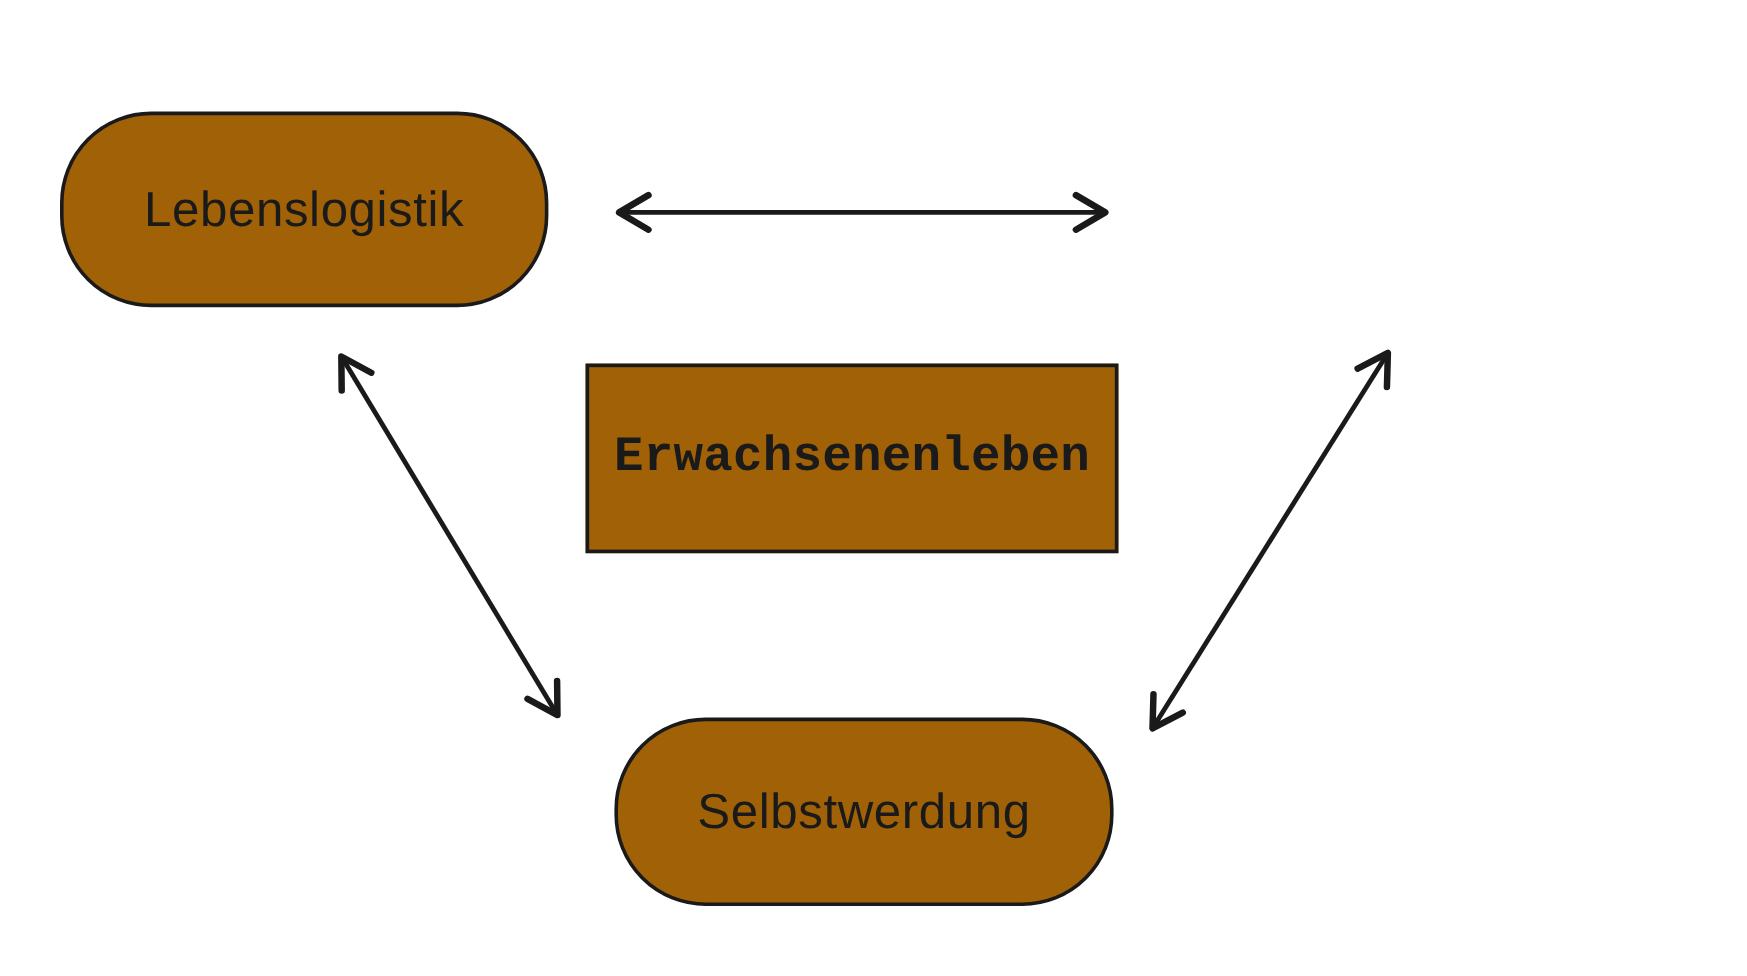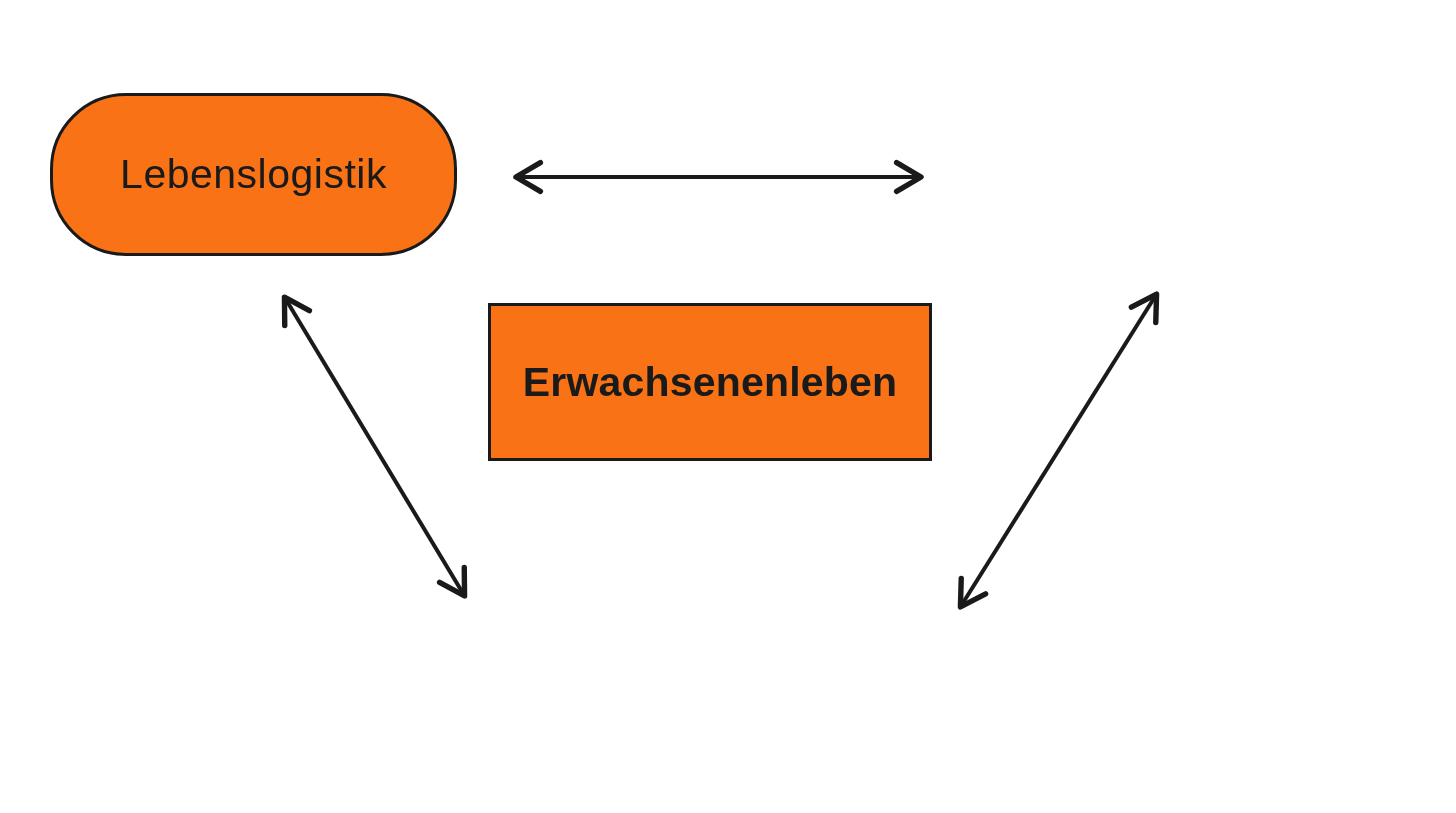--- a/index.html
+++ b/index.html
@@ -19,21 +19,21 @@
     position: absolute;
     left: 0;
     top: 0;
     width: 1456px;
     height: 813px;
     display: block;
   }
   .node {
     position: absolute;
     box-sizing: border-box;
-    background: #f97316;
+    background: #a16207;
     border: 3.5px solid #1a1a1a;
     display: flex;
     align-items: center;
     justify-content: center;
     text-align: center;
   }
   .node.pill {
     border-radius: 76px;
   }
   .node.rect {
@@ -46,21 +46,21 @@
     letter-spacing: 0.5px;
     white-space: nowrap;
   }
   .node.rect .node-label {
     font-weight: bold;
     letter-spacing: 0.2px;
   }
   
   #node-lebenslogistik  { left: 50px;  top: 93px;  width: 407px; height: 163px; }
   #node-zufriedenheit   { left: 993px; top: 92px;  width: 410px; height: 163px; }
-  #node-erwachsenenleben{ left: 488px; top: 303px; width: 444px; height: 158px; }
+  #node-erwachsenenleben{ left: 488px; top: 303px; width: 444px; height: 158px; font-family: Liberation Mono, monospace; }
   #node-selbstwerdung   { left: 512px; top: 598px; width: 416px; height: 157px; }
 </style>
 </head>
 <body>
 
 <div class="stage">
 
   <svg class="arrows-layer" viewBox="0 0 1456 813" xmlns="http://www.w3.org/2000/svg">
     <defs>
       <marker id="chevron" viewBox="0 0 10 10" refX="8.5" refY="5" markerWidth="9" markerHeight="9" orient="auto-start-reverse">
@@ -74,14 +74,17 @@
 
   <div class="node pill" id="node-lebenslogistik">
     <span class="node-label">Lebenslogistik</span>
   </div>
 
 
   <div class="node rect" id="node-erwachsenenleben">
     <span class="node-label">Erwachsenenleben</span>
   </div>
 
+  <div class="node pill" id="node-selbstwerdung">
+    <span class="node-label">Selbstwerdung</span>
+  </div>
 
 </div>
 
 </body></html>

